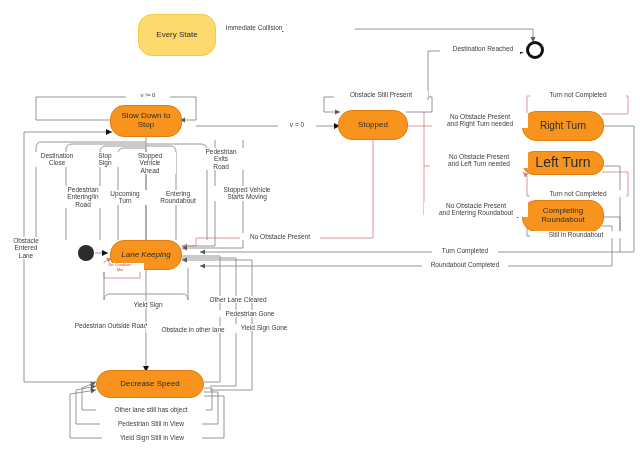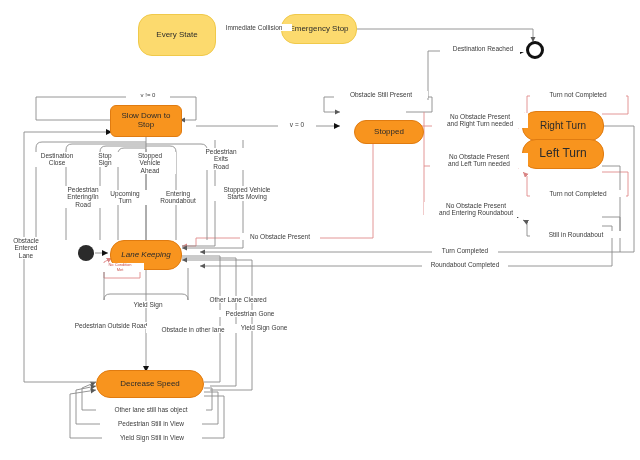--- a/index.html
+++ b/index.html
@@ -102,41 +102,42 @@
       <path d="M204,396 L224,396 L224,438 L70,438 L70,394 L96,390" marker-end="url(#ag)"></path>
 
       <path d="M96,382 L24,382 L24,132 L112,132" marker-end="url(#ab)"></path>
     </g>
   </svg>
 
   <div class="node yellow" style="left:138px;top:14px;width:78px;height:42px;font-size:8px;">
     <span>Every State</span>
   </div>
 
-  <div class="node yellow" style="left:281px;top:14px;width:76px;height:30px;font-size:8px;">
-    <span>Emergency Stop</span>
-  </div>
-
-  <div class="node orange" style="left:110px;top:105px;width:72px;height:32px;font-size:8px;white-space:pre;border-radius:6px;">
+
+  <div class="node orange" style="left:110px;top:105px;width:72px;height:32px;font-size:8px;white-space:pre;">
     <span>Slow Down to
 Stop</span>
   </div>
 
-  <div class="node orange" style="left:354px;top:110px;width:70px;height:24px;font-size:8px;margin-top:10px;">
+  <div class="node orange" style="left:338px;top:110px;width:70px;height:30px;font-size:8px;">
     <span>Stopped</span>
   </div>
 
   <div class="node orange" style="left:522px;top:111px;width:82px;height:30px;font-size:10px;">
     <span>Right Turn</span>
   </div>
 
-  <div class="node orange" style="left:522px;top:139px;width:82px;height:30px;font-size:12px;">
+  <div class="node orange" style="left:522px;top:151px;width:82px;height:24px;font-size:14px;">
     <span>Left Turn</span>
   </div>
 
+  <div class="node orange" style="left:522px;top:200px;width:82px;height:32px;font-size:8px;white-space:pre;">
+    <span>Completing
+Roundabout</span>
+  </div>
 
   <div class="node orange italic" style="left:110px;top:240px;width:72px;height:30px;font-size:8px;">
     <span>Lane Keeping</span>
   </div>
 
   <div class="node orange" style="left:96px;top:370px;width:108px;height:28px;font-size:8px;">
     <span>Decrease Speed</span>
   </div>
 
   <div class="startdot" style="left:78px;top:245px;"></div>

